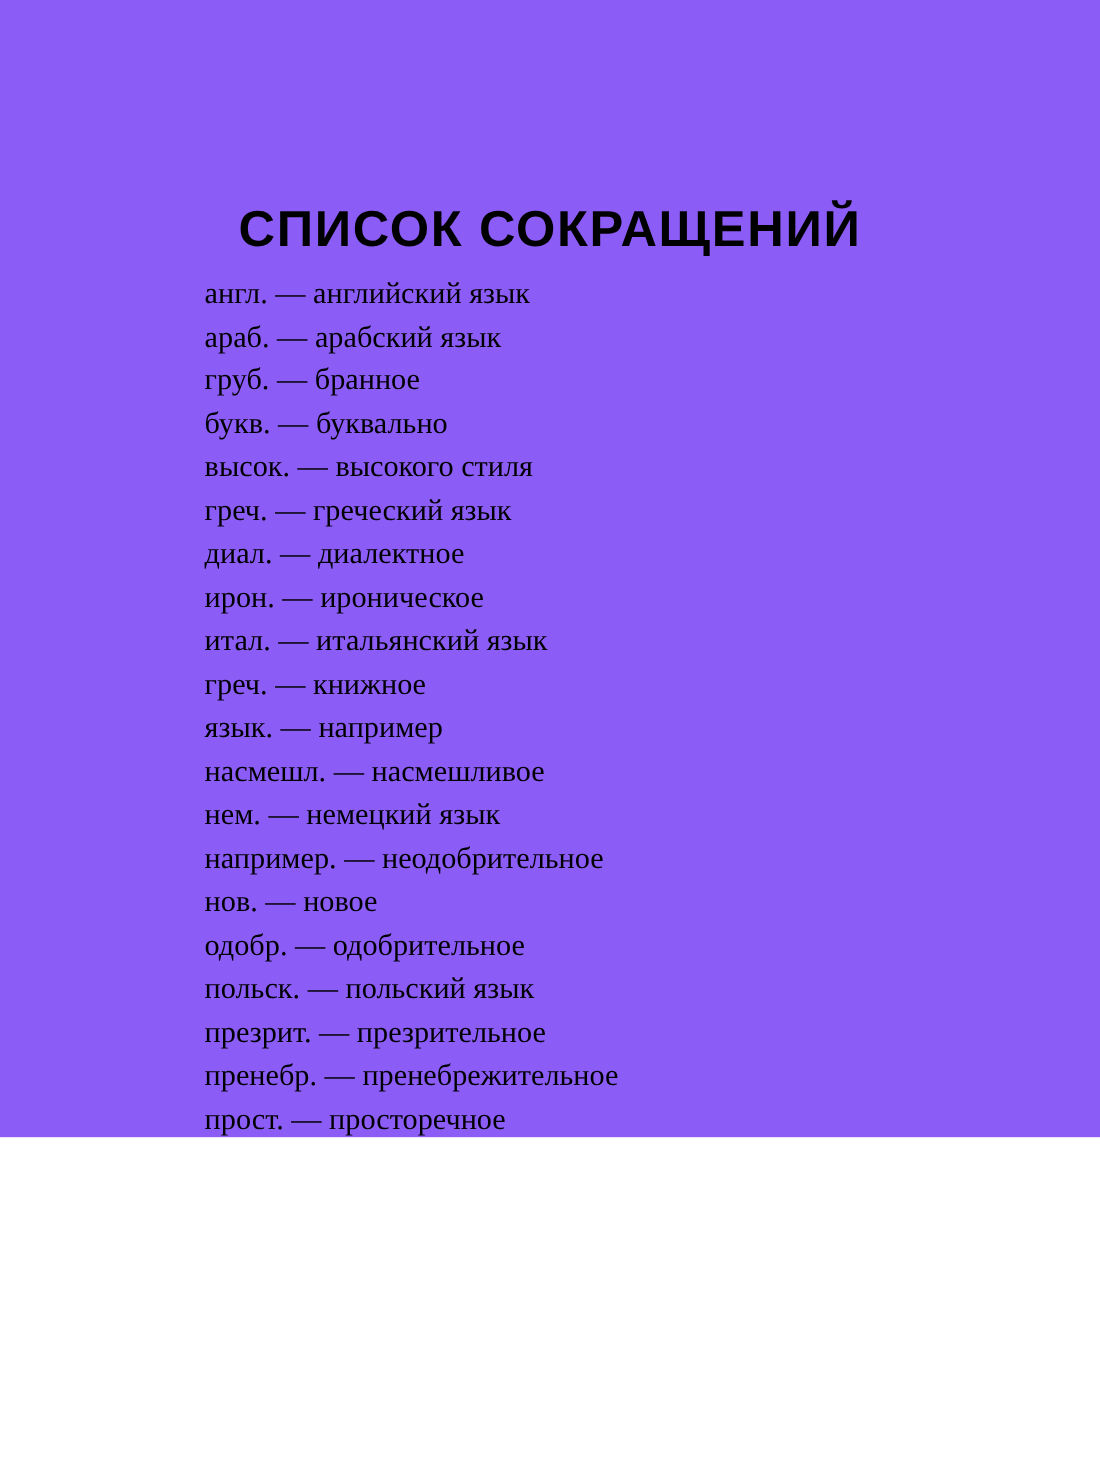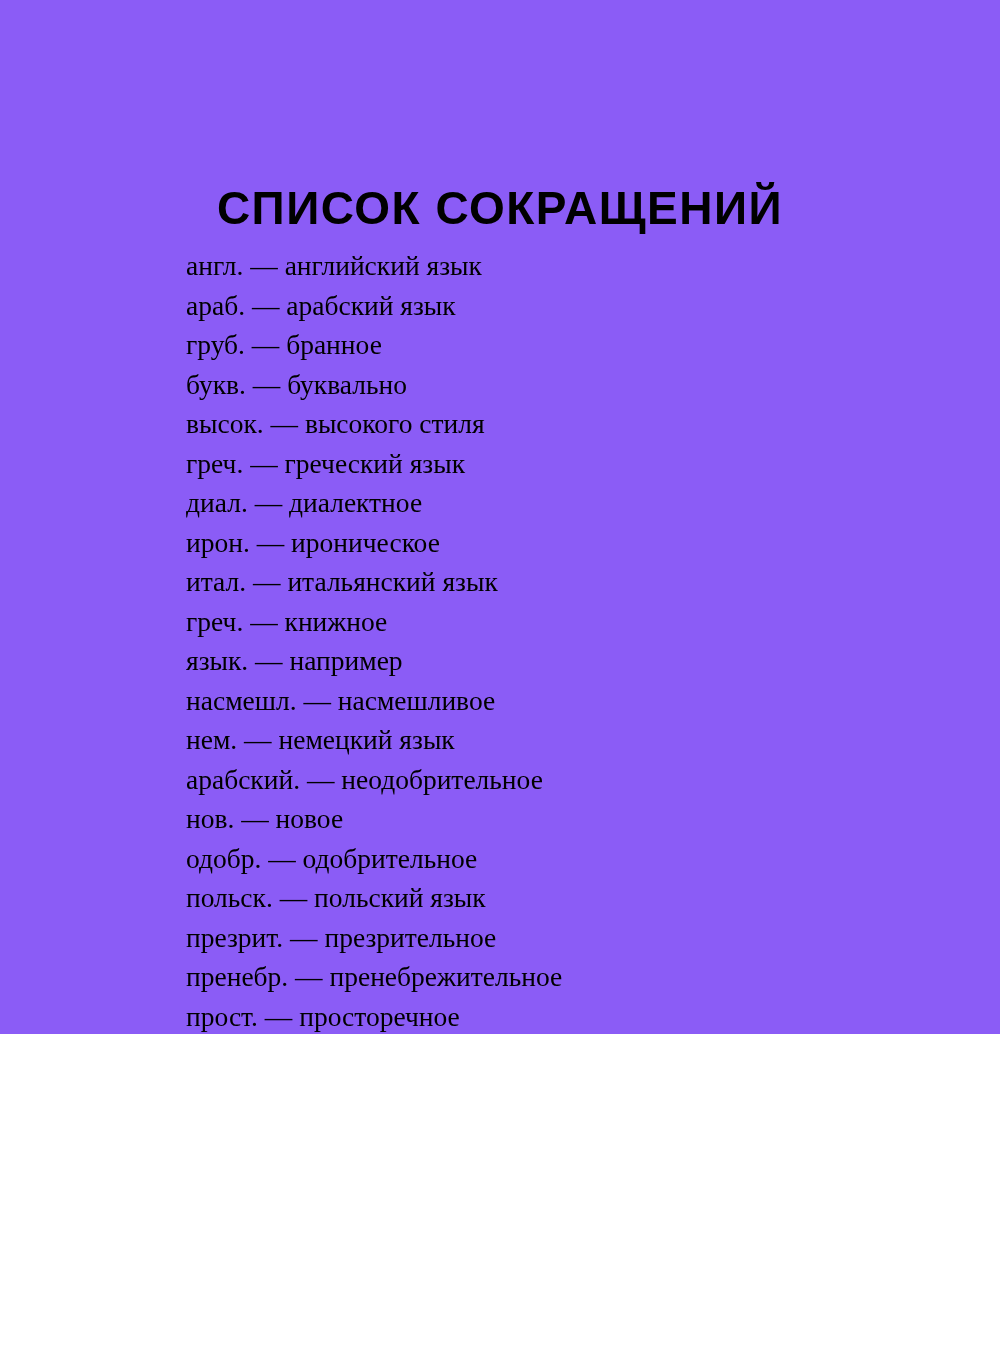--- a/index.html
+++ b/index.html
@@ -79,21 +79,21 @@
       <li class="abbr-item"><span class="abbr-term">букв.</span> <span class="abbr-dash">—</span> <span class="abbr-def">буквально</span></li>
       <li class="abbr-item"><span class="abbr-term">высок.</span> <span class="abbr-dash">—</span> <span class="abbr-def">высокого стиля</span></li>
       <li class="abbr-item"><span class="abbr-term">греч.</span> <span class="abbr-dash">—</span> <span class="abbr-def">греческий язык</span></li>
       <li class="abbr-item"><span class="abbr-term">диал.</span> <span class="abbr-dash">—</span> <span class="abbr-def">диалектное</span></li>
       <li class="abbr-item"><span class="abbr-term">ирон.</span> <span class="abbr-dash">—</span> <span class="abbr-def">ироническое</span></li>
       <li class="abbr-item"><span class="abbr-term">итал.</span> <span class="abbr-dash">—</span> <span class="abbr-def">итальянский язык</span></li>
       <li class="abbr-item"><span class="abbr-term">греч.</span> <span class="abbr-dash">—</span> <span class="abbr-def">книжное</span></li>
       <li class="abbr-item"><span class="abbr-term">язык.</span> <span class="abbr-dash">—</span> <span class="abbr-def">например</span></li>
       <li class="abbr-item"><span class="abbr-term">насмешл.</span> <span class="abbr-dash">—</span> <span class="abbr-def">насмешливое</span></li>
       <li class="abbr-item"><span class="abbr-term">нем.</span> <span class="abbr-dash">—</span> <span class="abbr-def">немецкий язык</span></li>
-      <li class="abbr-item"><span class="abbr-term">арабский.</span> <span class="abbr-dash">—</span> <span class="abbr-def">неодобрительное</span></li>
+      <li class="abbr-item"><span class="abbr-term">например.</span> <span class="abbr-dash">—</span> <span class="abbr-def">неодобрительное</span></li>
       <li class="abbr-item"><span class="abbr-term">нов.</span> <span class="abbr-dash">—</span> <span class="abbr-def">новое</span></li>
       <li class="abbr-item"><span class="abbr-term">одобр.</span> <span class="abbr-dash">—</span> <span class="abbr-def">одобрительное</span></li>
       <li class="abbr-item"><span class="abbr-term">польск.</span> <span class="abbr-dash">—</span> <span class="abbr-def">польский язык</span></li>
       <li class="abbr-item"><span class="abbr-term">презрит.</span> <span class="abbr-dash">—</span> <span class="abbr-def">презрительное</span></li>
       <li class="abbr-item"><span class="abbr-term">пренебр.</span> <span class="abbr-dash">—</span> <span class="abbr-def">пренебрежительное</span></li>
       <li class="abbr-item"><span class="abbr-term">прост.</span> <span class="abbr-dash">—</span> <span class="abbr-def">просторечное</span></li>
     </ul>
 
   <div class="page-number">8</div>
 

